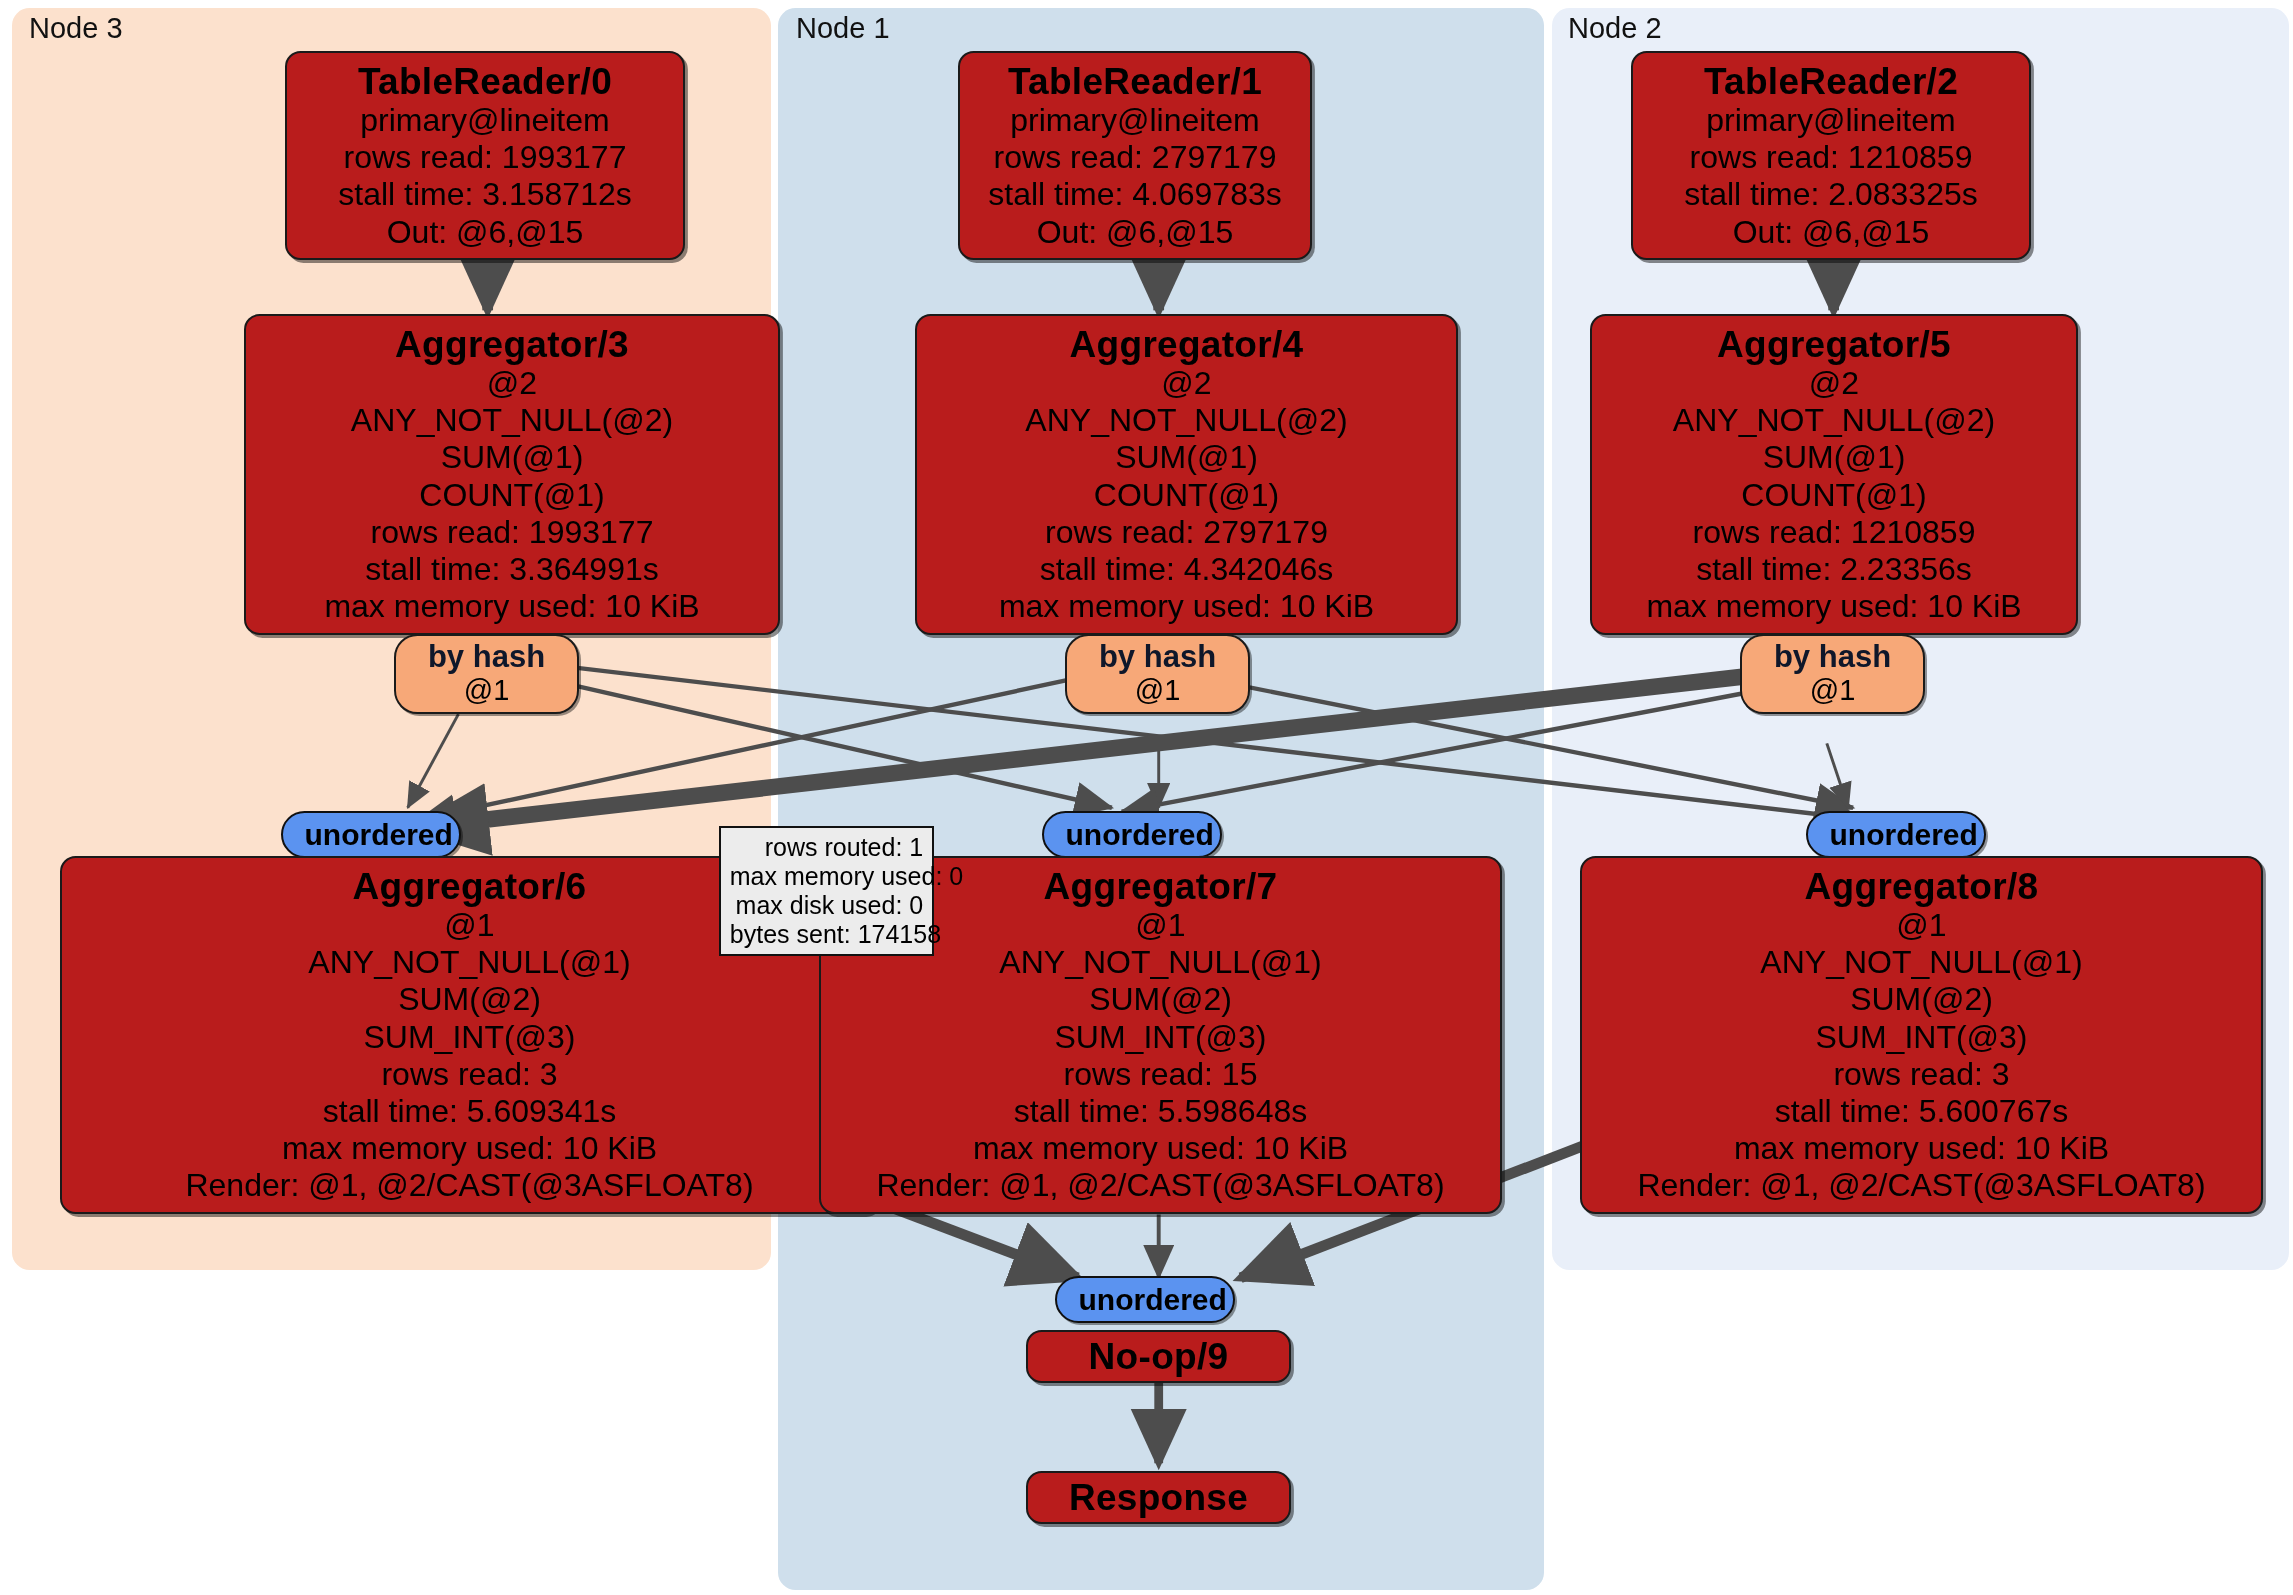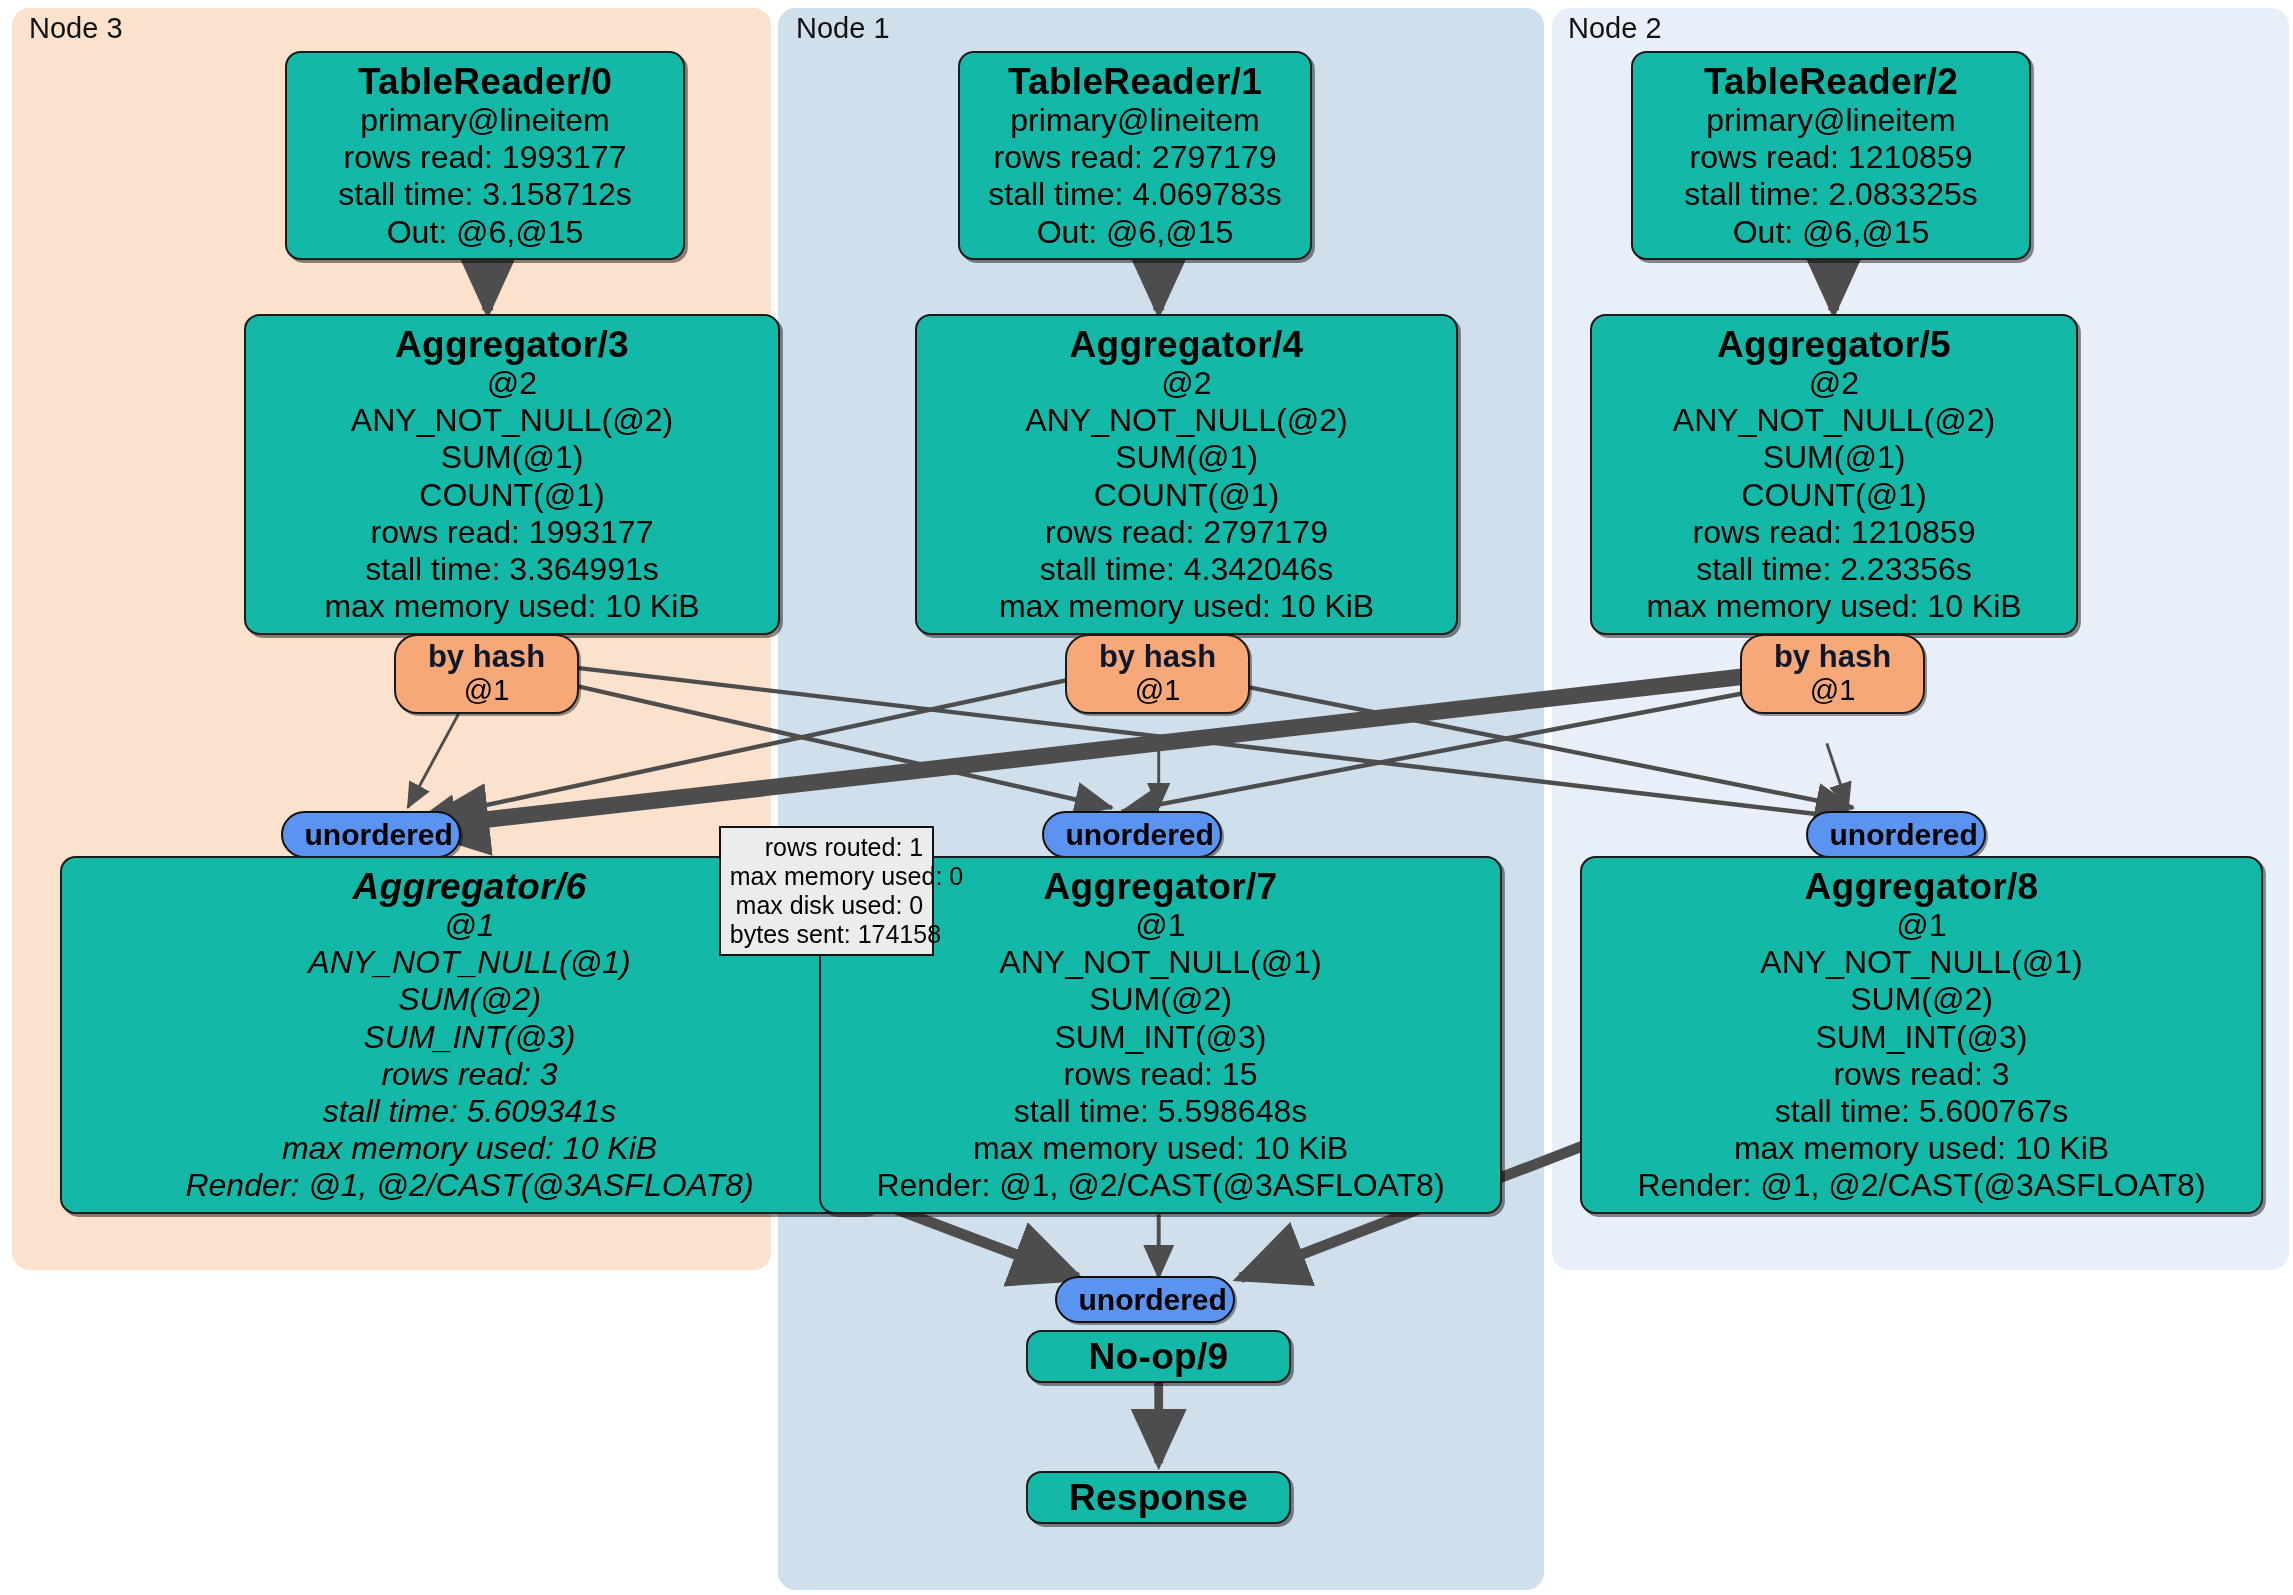--- a/index.html
+++ b/index.html
@@ -6,21 +6,21 @@
   body{font-family:"Liberation Sans", sans-serif;}
   #stage{position:relative;width:2294px;height:1596px;background:#fff;overflow:hidden;}
 
   .region{position:absolute;border-radius:17.6px;}
   .region-label{position:absolute;font-size:29px;color:#111;white-space:nowrap;}
 
   svg.edges{position:absolute;left:0;top:0;width:2294px;height:1596px;pointer-events:none;}
 
   .node{position:absolute;box-sizing:border-box;text-align:center;}
   .proc{
-    background:#14b8a6;border:2.9px solid #1a1a1a;border-radius:15.6px;
+    background:#b91c1c;border:2.9px solid #1a1a1a;border-radius:15.6px;
     box-shadow:2.9px 2.9px 0 rgba(0,0,0,0.45);
     padding:7.8px 13.7px;
   }
   .proc .title{font-weight:bold;font-size:37px;line-height:1.12;color:#000;letter-spacing:0.3px;}
   .proc .line{font-size:32px;line-height:1.16;color:#000;white-space:nowrap;}
 
   .router{
     background:#f7a878;border:2.9px solid #1a1a1a;border-radius:23.4px;
     box-shadow:2px 2px 0 rgba(0,0,0,0.4);
     padding:3.9px 17.6px 5.9px 17.6px;
@@ -207,21 +207,21 @@
   </div>
 
   <div class="node sync" style="left:1806px;top:811px;width:180px;">
     <div class="slabel">unordered</div>
   </div>
 
   <div class="node sync" style="left:1055px;top:1276px;width:180px;">
     <div class="slabel">unordered</div>
   </div>
 
-  <div class="node proc" style="left:60px;top:856px;width:819px;font-style:italic;">
+  <div class="node proc" style="left:60px;top:856px;width:819px;">
     <div class="title">Aggregator/6</div>
     <div class="line">@1</div>
     <div class="line">ANY_NOT_NULL(@1)</div>
     <div class="line">SUM(@2)</div>
     <div class="line">SUM_INT(@3)</div>
     <div class="line">rows read: 3</div>
     <div class="line">stall time: 5.609341s</div>
     <div class="line">max memory used: 10 KiB</div>
     <div class="line">Render: @1, @2/CAST(@3ASFLOAT8)</div>
   </div>

